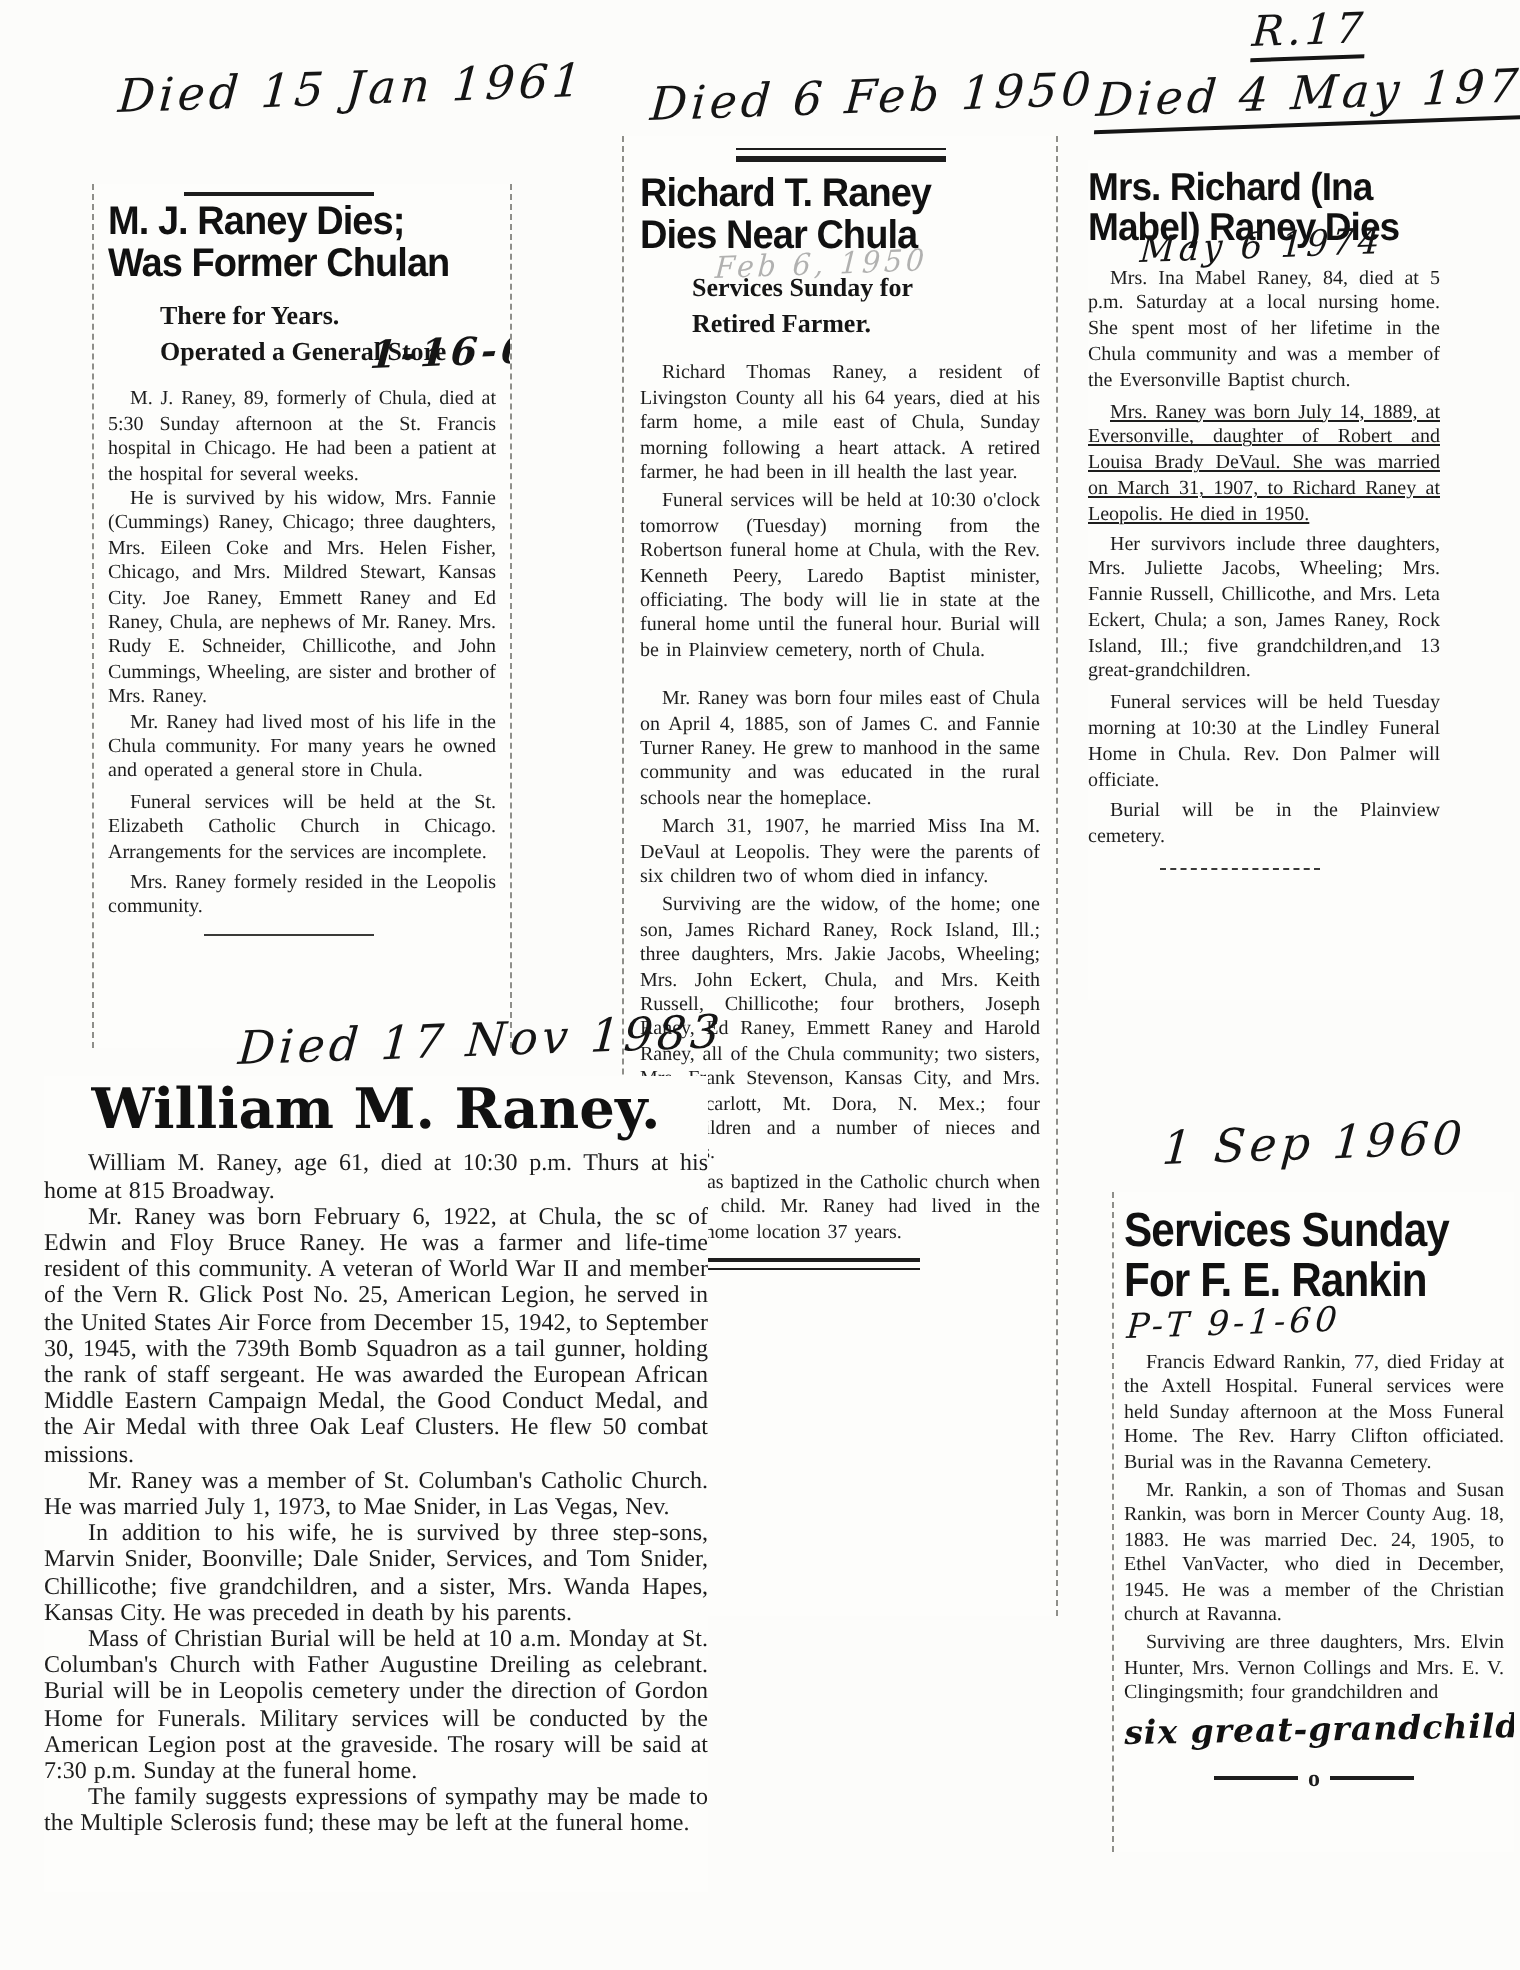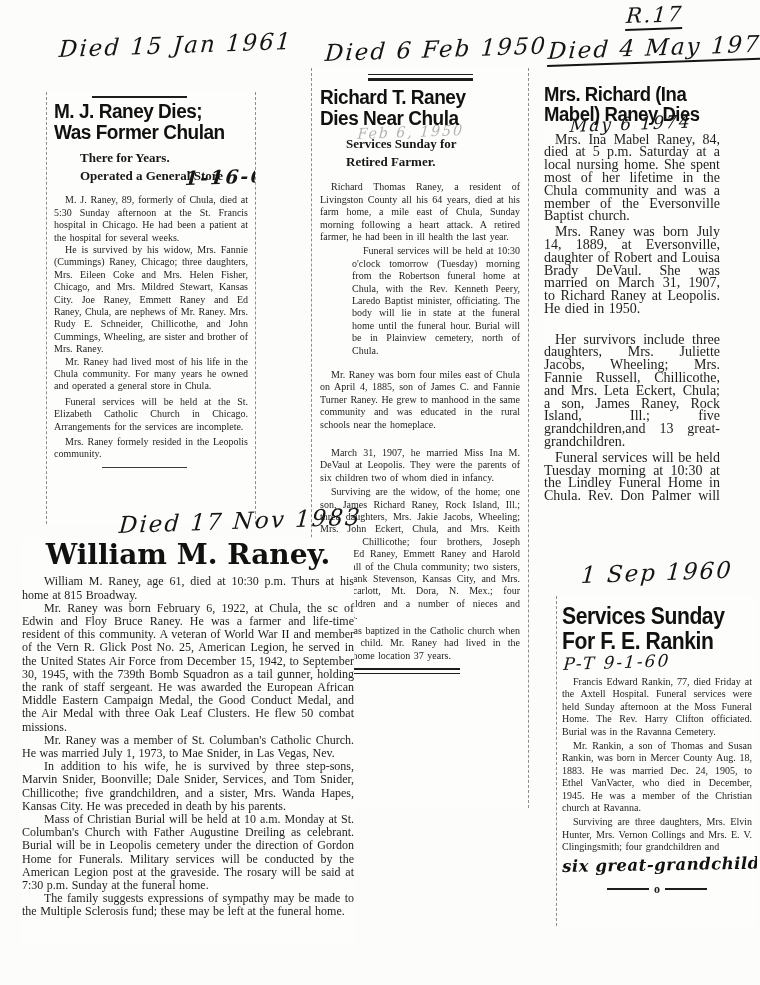--- a/index.html
+++ b/index.html
@@ -34,21 +34,21 @@
   .subhead{
     font-family:"Liberation Serif",serif;font-weight:bold;
     font-size:13px;line-height:1.45;margin:6px 0 0 26px;color:#161616;
   }
   
   .bodytext p{
     margin:0;text-align:justify;text-indent:11px;
     font-size:10px;line-height:12.4px;color:#1d1d1d;
     word-spacing:1px;
   }
-  .bodytext.md p{font-size:14px;line-height:12.8px;}
+  .bodytext.md p{font-size:10px;line-height:12.8px;}
   .bodytext.wide p{font-size:12px;line-height:13.2px;text-indent:22px;word-spacing:0.5px;}
   
   .rule{border-top:2px solid #1d1d1d;}
   .rule-thin{border-top:1px solid #3a3a38;}
   .double-bar{height:3px;border-top:1px solid #1d1d1d;border-bottom:3px solid #1d1d1d;}
   .double-rule{height:3px;border-top:2px solid #1d1d1d;border-bottom:1px solid #1d1d1d;}
   .o-divider{display:flex;align-items:center;gap:5px;margin:6px auto 0 auto;width:120px;justify-content:center;
     font-family:"Liberation Serif",serif;font-size:12px;font-weight:bold;color:#1d1d1d;}
   .o-divider .seg{width:42px;border-top:2px solid #1d1d1d;}
   .closing-line{
@@ -96,41 +96,41 @@
       <span style="display:block">Richard T. Raney</span>
       <span style="display:block">Dies Near Chula</span>
       <span class="hw faint" style="left:40px;top:40px;font-size:15px;font-weight:normal;">Feb 6, 1950</span>
     </h1>
     <div class="subhead">
       <span style="display:block">Services Sunday for</span>
       <span style="display:block">Retired Farmer.</span>
     </div>
     <div class="bodytext" style="margin-top:9px;">
       <p>Richard Thomas Raney, a resident of Livingston County all his 64 years, died at his farm home, a mile east of Chula, Sunday morning following a heart attack. A retired farmer, he had been in ill health the last year.</p>
-      <p style="margin-top:2px;margin-left:32px;">Funeral services will be held at 10:30 o'clock tomorrow (Tuesday) morning from the Robertson funeral home at Chula, with the Rev. Kenneth Peery, Laredo Baptist minister, officiating. The body will lie in state at the funeral home until the funeral hour. Burial will be in Plainview cemetery, north of Chula.</p>
+      <p style="margin-top:2px;">Funeral services will be held at 10:30 o'clock tomorrow (Tuesday) morning from the Robertson funeral home at Chula, with the Rev. Kenneth Peery, Laredo Baptist minister, officiating. The body will lie in state at the funeral home until the funeral hour. Burial will be in Plainview cemetery, north of Chula.</p>
       <p style="margin-top:12px;">Mr. Raney was born four miles east of Chula on April 4, 1885, son of James C. and Fannie Turner Raney. He grew to manhood in the same community and was educated in the rural schools near the homeplace.</p>
-      <p style="margin-top:16px;">March 31, 1907, he married Miss Ina M. DeVaul at Leopolis. They were the parents of six children two of whom died in infancy.</p>
+      <p style="margin-top:2px;">March 31, 1907, he married Miss Ina M. DeVaul at Leopolis. They were the parents of six children two of whom died in infancy.</p>
       <p style="margin-top:2px;">Surviving are the widow, of the home; one son, James Richard Raney, Rock Island, Ill.; three daughters, Mrs. Jakie Jacobs, Wheeling; Mrs. John Eckert, Chula, and Mrs. Keith Russell, Chillicothe; four brothers, Joseph Raney, Ed Raney, Emmett Raney and Harold Raney, all of the Chula community; two sisters, Mrs. Frank Stevenson, Kansas City, and Mrs. Roy Scarlott, Mt. Dora, N. Mex.; four grandchildren and a number of nieces and nephews.</p>
       <p style="margin-top:2px;">He was baptized in the Catholic church when a small child. Mr. Raney had lived in the present home location 37 years.</p>
     </div>
     <div class="double-rule" style="width:130px;margin:6px 0 0 10px;"></div>
   </article>
 
   <div class="hw big underlined" style="left:549px;top:38px;">Died 4 May 1974</div>
 
   <article class="clip" style="left:544px;top:80px;width:176px;height:420px;">
     <h1 class="head-cond" style="font-size:19.5px;margin:4px 0 0 0;position:relative;">
       <span style="display:block">Mrs. Richard (Ina</span>
       <span style="display:block">Mabel) Raney Dies</span>
       <span class="hw" style="left:28px;top:33px;font-size:18px;font-weight:normal;">May 6 1974</span>
     </h1>
     <div class="bodytext md" style="margin-top:9px;">
       <p>Mrs. Ina Mabel Raney, 84, died at 5 p.m. Saturday at a local nursing home. She spent most of her lifetime in the Chula community and was a member of the Eversonville Baptist church.</p>
-      <p style="margin-top:3px;">Mrs. Raney was born July 14, 1889, at Eversonville, daughter of Robert and Louisa Brady DeVaul. She was married on March 31, 1907, to Richard Raney at Leopolis. He died in 1950.</p>
-      <p style="margin-top:18px;">Her survivors include three daughters, Mrs. Juliette Jacobs, Wheeling; Mrs. Fannie Russell, Chillicothe, and Mrs. Leta Eckert, Chula; a son, James Raney, Rock Island, Ill.; five grandchildren,and 13 great-grandchildren.</p>
+      <p style="margin-top:3px;text-decoration:underline;">Mrs. Raney was born July 14, 1889, at Eversonville, daughter of Robert and Louisa Brady DeVaul. She was married on March 31, 1907, to Richard Raney at Leopolis. He died in 1950.</p>
+      <p style="margin-top:2px;">Her survivors include three daughters, Mrs. Juliette Jacobs, Wheeling; Mrs. Fannie Russell, Chillicothe, and Mrs. Leta Eckert, Chula; a son, James Raney, Rock Island, Ill.; five grandchildren,and 13 great-grandchildren.</p>
       <p style="margin-top:3px;">Funeral services will be held Tuesday morning at 10:30 at the Lindley Funeral Home in Chula. Rev. Don Palmer will officiate.</p>
       <p style="margin-top:3px;">Burial will be in the Plainview cemetery.</p>
     </div>
     <div class="rule-thin" style="width:80px;margin:8px 0 0 36px;border-top-style:dashed;"></div>
   </article>
 
   <div class="hw big" style="left:120px;top:512px;">Died 17 Nov 1983</div>
 
   <article class="clip" style="left:22px;top:538px;width:332px;height:408px;">
     <h1 class="head-serif" style="font-size:28px;margin:2px 0 6px 0;">William M. Raney.</h1>

